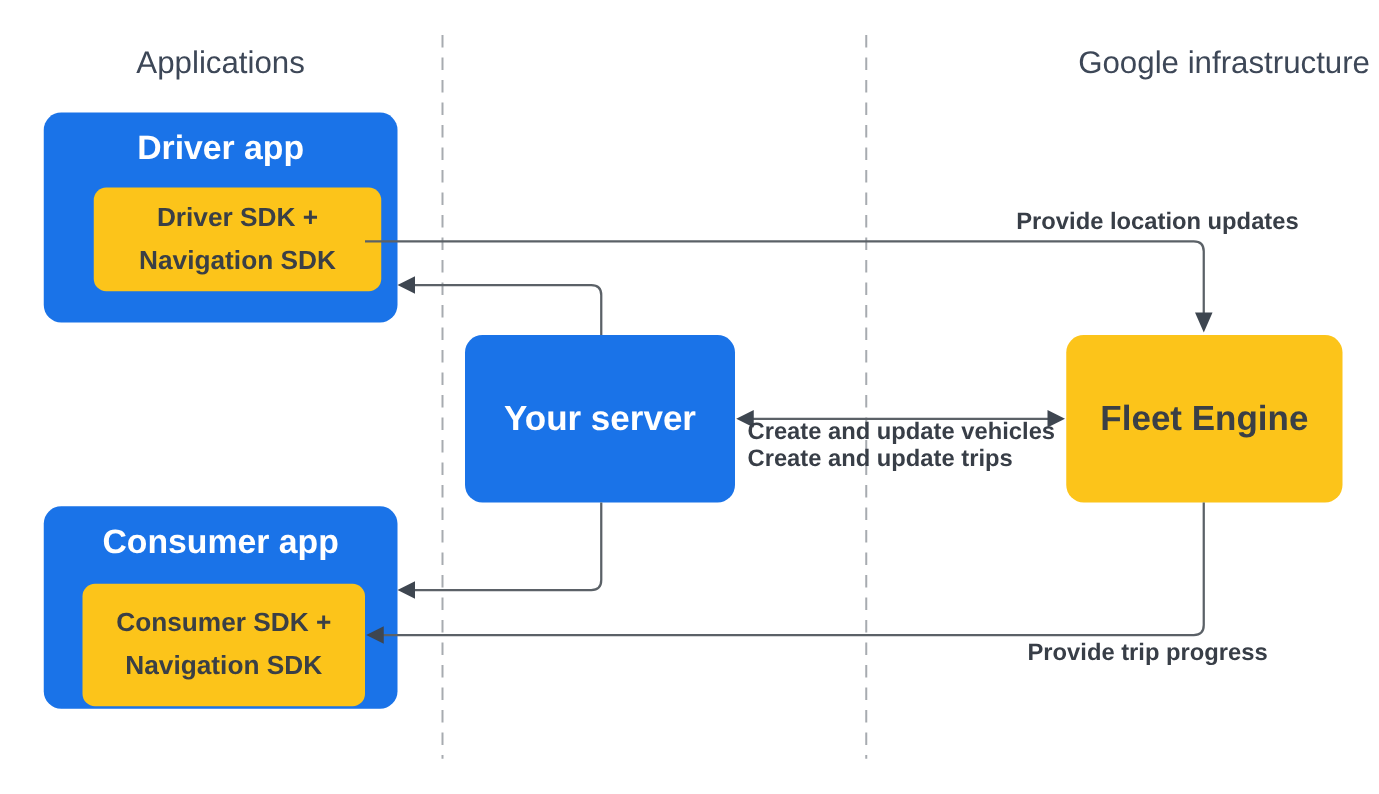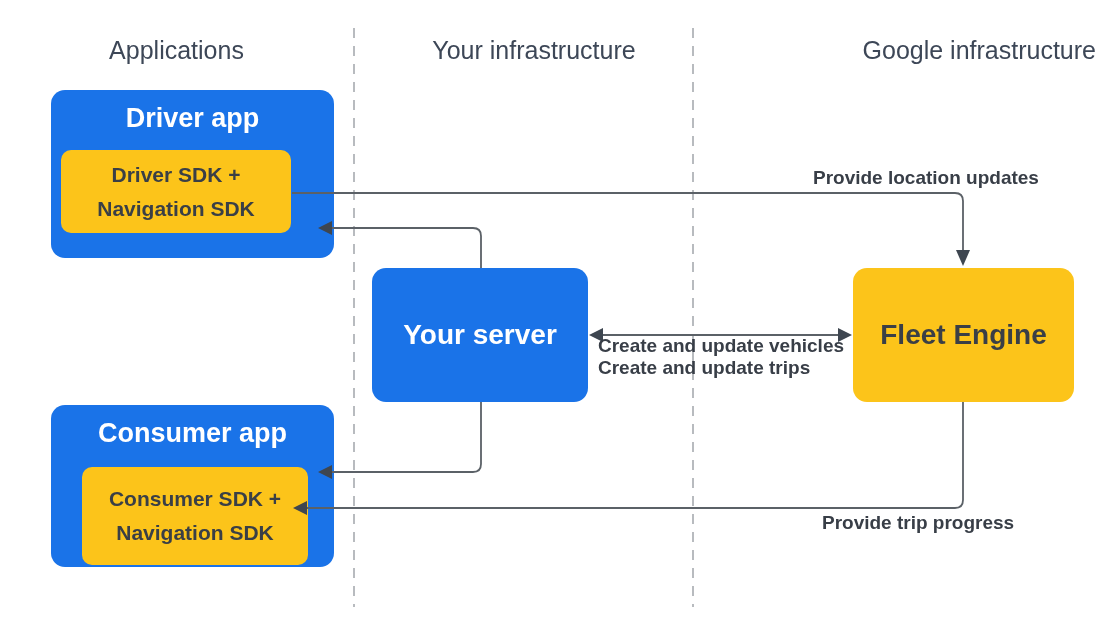--- a/index.html
+++ b/index.html
@@ -15,21 +15,20 @@
     top:35px;height:30px;line-height:30px;
     font-size:25px;font-weight:400;
     color:var(--header-text);
     text-align:center;
     white-space:nowrap;
   }
   .app-box{
     position:absolute;
     background:var(--blue);
     border-radius:14px;
-    margin-left:16px;
   }
   .app-title{
     display:block;
     margin-top:13px;
     text-align:center;
     color:#ffffff;
     font-size:27px;
     font-weight:700;
     white-space:nowrap;
   }
@@ -73,26 +72,25 @@
   svg .wire{fill:none;stroke:var(--line);stroke-width:1.8;}
   svg .dash{fill:none;stroke:var(--dash);stroke-width:1.6;stroke-dasharray:10 8;}
   svg .head{fill:var(--arrow);stroke:none;}
 </style>
 </head>
 <body>
 
 <div class="canvas">
 
   <div class="col-header" style="left:64px;width:225px;">Applications</div>
-  <div class="col-header" style="left:409px;width:250px;">Your infrastructure</div>
   <div class="col-header" style="left:828px;width:268px;text-align:right;">Google infrastructure</div>
 
   <div class="app-box" style="left:35px;top:90px;width:283px;height:168px;">
     <span class="app-title">Driver app</span>
-    <div class="sdk-box" style="left:10px;top:60px;width:230px;height:83px;">
+    <div class="sdk-box" style="left:40px;top:60px;width:230px;height:83px;">
       <span class="sdk-line">Driver SDK +</span>
       <span class="sdk-line">Navigation SDK</span>
     </div>
   </div>
 
   <div class="app-box" style="left:35px;top:405px;width:283px;height:162px;">
     <span class="app-title">Consumer app</span>
     <div class="sdk-box" style="left:31px;top:62px;width:226px;height:98px;">
       <span class="sdk-line">Consumer SDK +</span>
       <span class="sdk-line">Navigation SDK</span>

